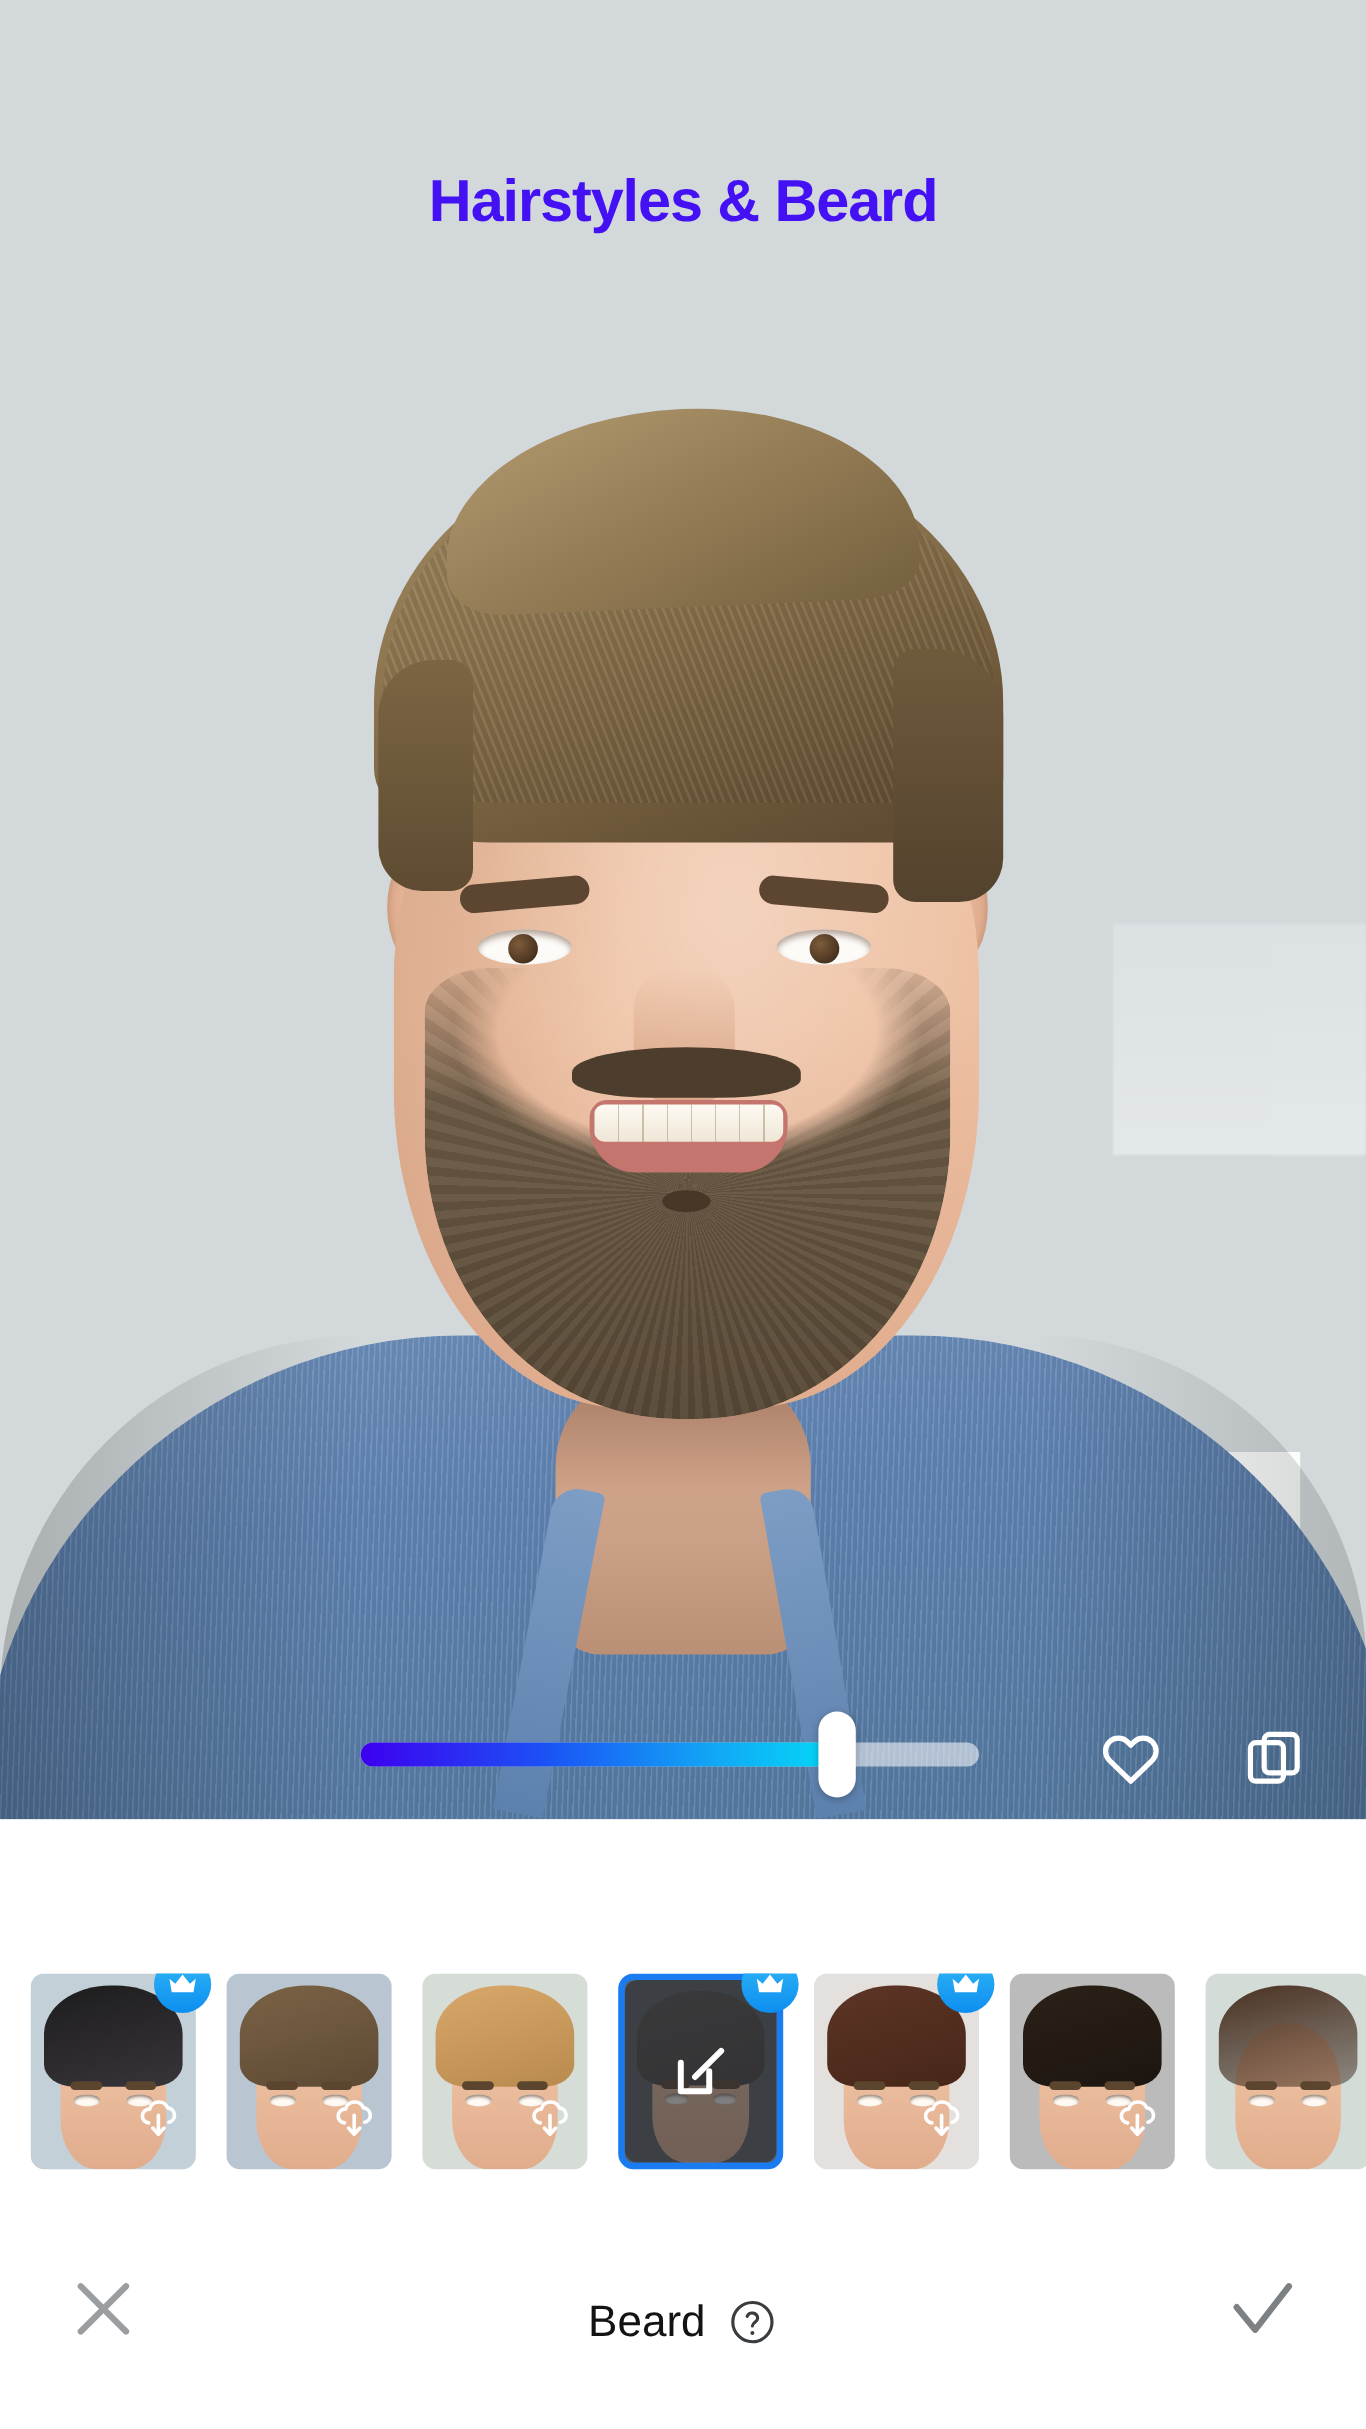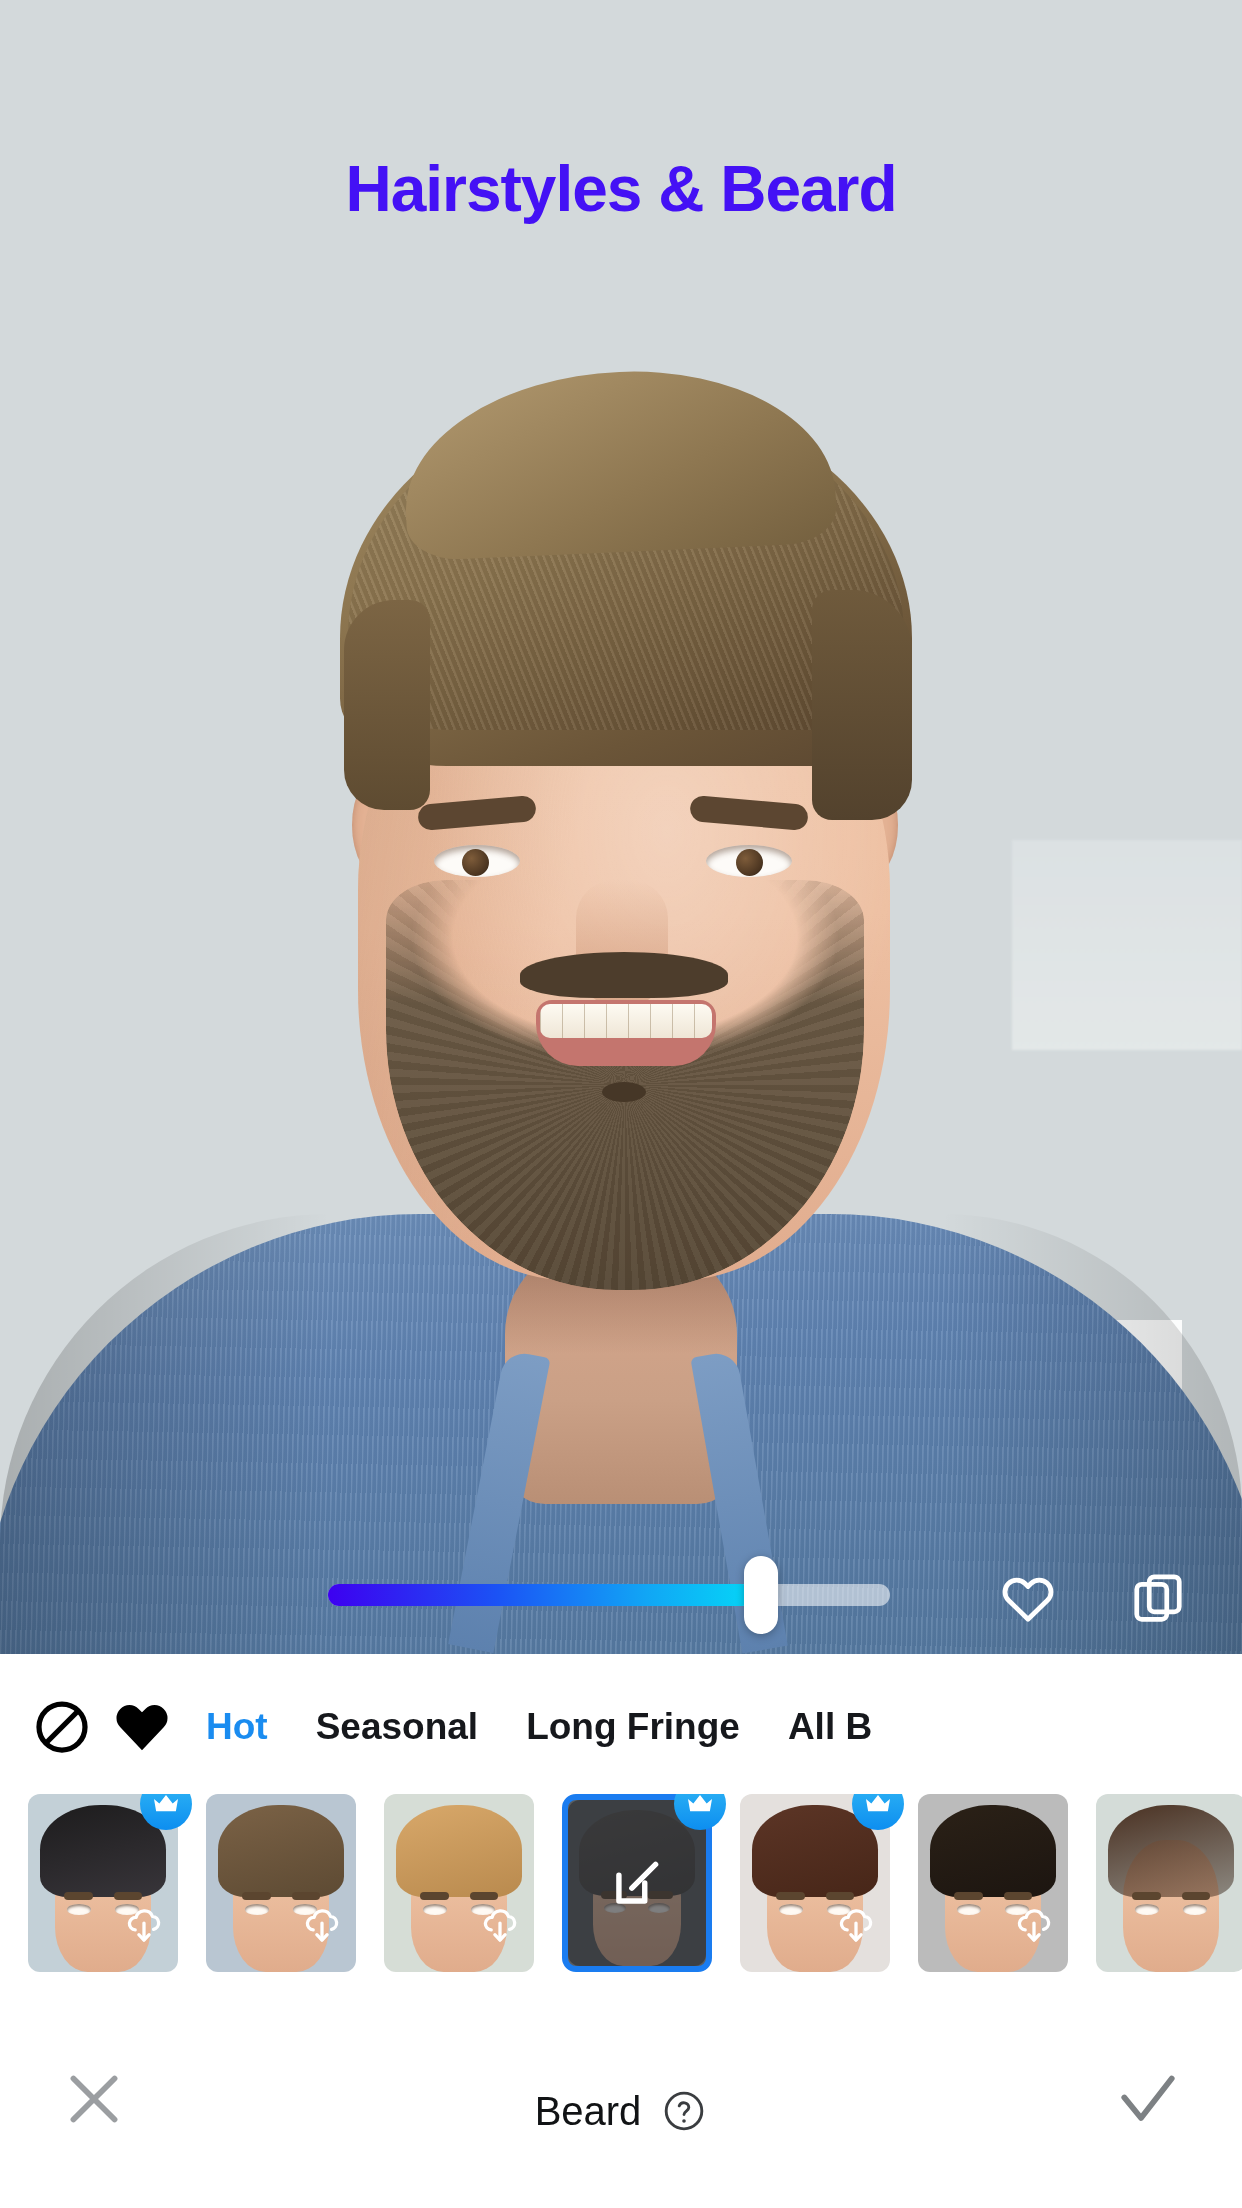--- a/index.html
+++ b/index.html
@@ -19,21 +19,21 @@
     position:absolute; right:0; top:840px; width:230px; height:210px;
     background:linear-gradient(180deg,#dfe4e6 0%, #e9eded 100%);
     filter:blur(1px); opacity:.75;
   }
   .bg-card-b {
     position:absolute; right:60px; top:1320px; width:180px; height:160px;
     background:#ffffff; opacity:.9;
   }
   .page-title {
     position:absolute; left:0; top:152px; width:1242px; text-align:center;
-    font-size:64px; font-weight:bold; letter-spacing:-1px;
+    font-size:54px; font-weight:bold; letter-spacing:-1px;
     color:#4411f5; z-index:6; white-space:nowrap;
   }
 
   
   .portrait { position:absolute; left:0; top:0; width:1242px; height:1654px; }
 
   .shirt {
     position:absolute; left:-20px; bottom:0; width:1290px; height:440px;
     background:linear-gradient(175deg,#6d8fba 0%,#5f83b2 35%,#54789f 100%);
     border-radius:460px 460px 0 0;
@@ -360,38 +360,20 @@
     <div class="compare-btn">
       <svg viewBox="0 0 24 24" width="60" height="60" fill="none" stroke="#ffffff" stroke-width="1.9" stroke-linejoin="round">
         <rect x="8.5" y="3.5" width="12" height="14" rx="2"></rect>
         <rect x="3.5" y="6.5" width="12" height="14" rx="2"></rect>
       </svg>
     </div>
   </div>
 
   <div class="bottom-panel">
 
-    <div class="tab-row">
-      <div class="tab-icon-btn">
-        <svg viewBox="0 0 24 24" width="60" height="60" fill="none" stroke="#000" stroke-width="2.1">
-          <circle cx="12" cy="12" r="9.2"></circle>
-            <line x1="5.6" y1="18.4" x2="18.4" y2="5.6"></line>
-        </svg>
-      </div>
-      <div class="tab-icon-btn">
-        <svg viewBox="0 0 24 24" width="62" height="62" fill="#000">
-          <path d="M12 21 3.6 12.1a5 5 0 0 1 0-7.1 5 5 0 0 1 7.1 0L12 6.3l1.3-1.3a5 5 0 0 1 7.1 0 5 5 0 0 1 0 7.1Z"></path>
-        </svg>
-      </div>
-
-      <div class="tab-item active">Hot</div>
-      <div class="tab-item">Seasonal</div>
-      <div class="tab-item">Long Fringe</div>
-      <div class="tab-item">All B</div>
-    </div>
 
     <div class="thumb-strip" id="thumb-strip">
         <div class="thumb">
           <div class="tile" style="background: rgb(195, 208, 215);">
             <div class="t-face"></div>
             <div class="t-hair" style="background: linear-gradient(165deg, rgb(29, 28, 29), rgb(56, 53, 58));"></div>
             <div class="t-brow-l"></div>
             <div class="t-brow-r"></div>
             <div class="t-eye-l"></div>
             <div class="t-eye-r"></div>

